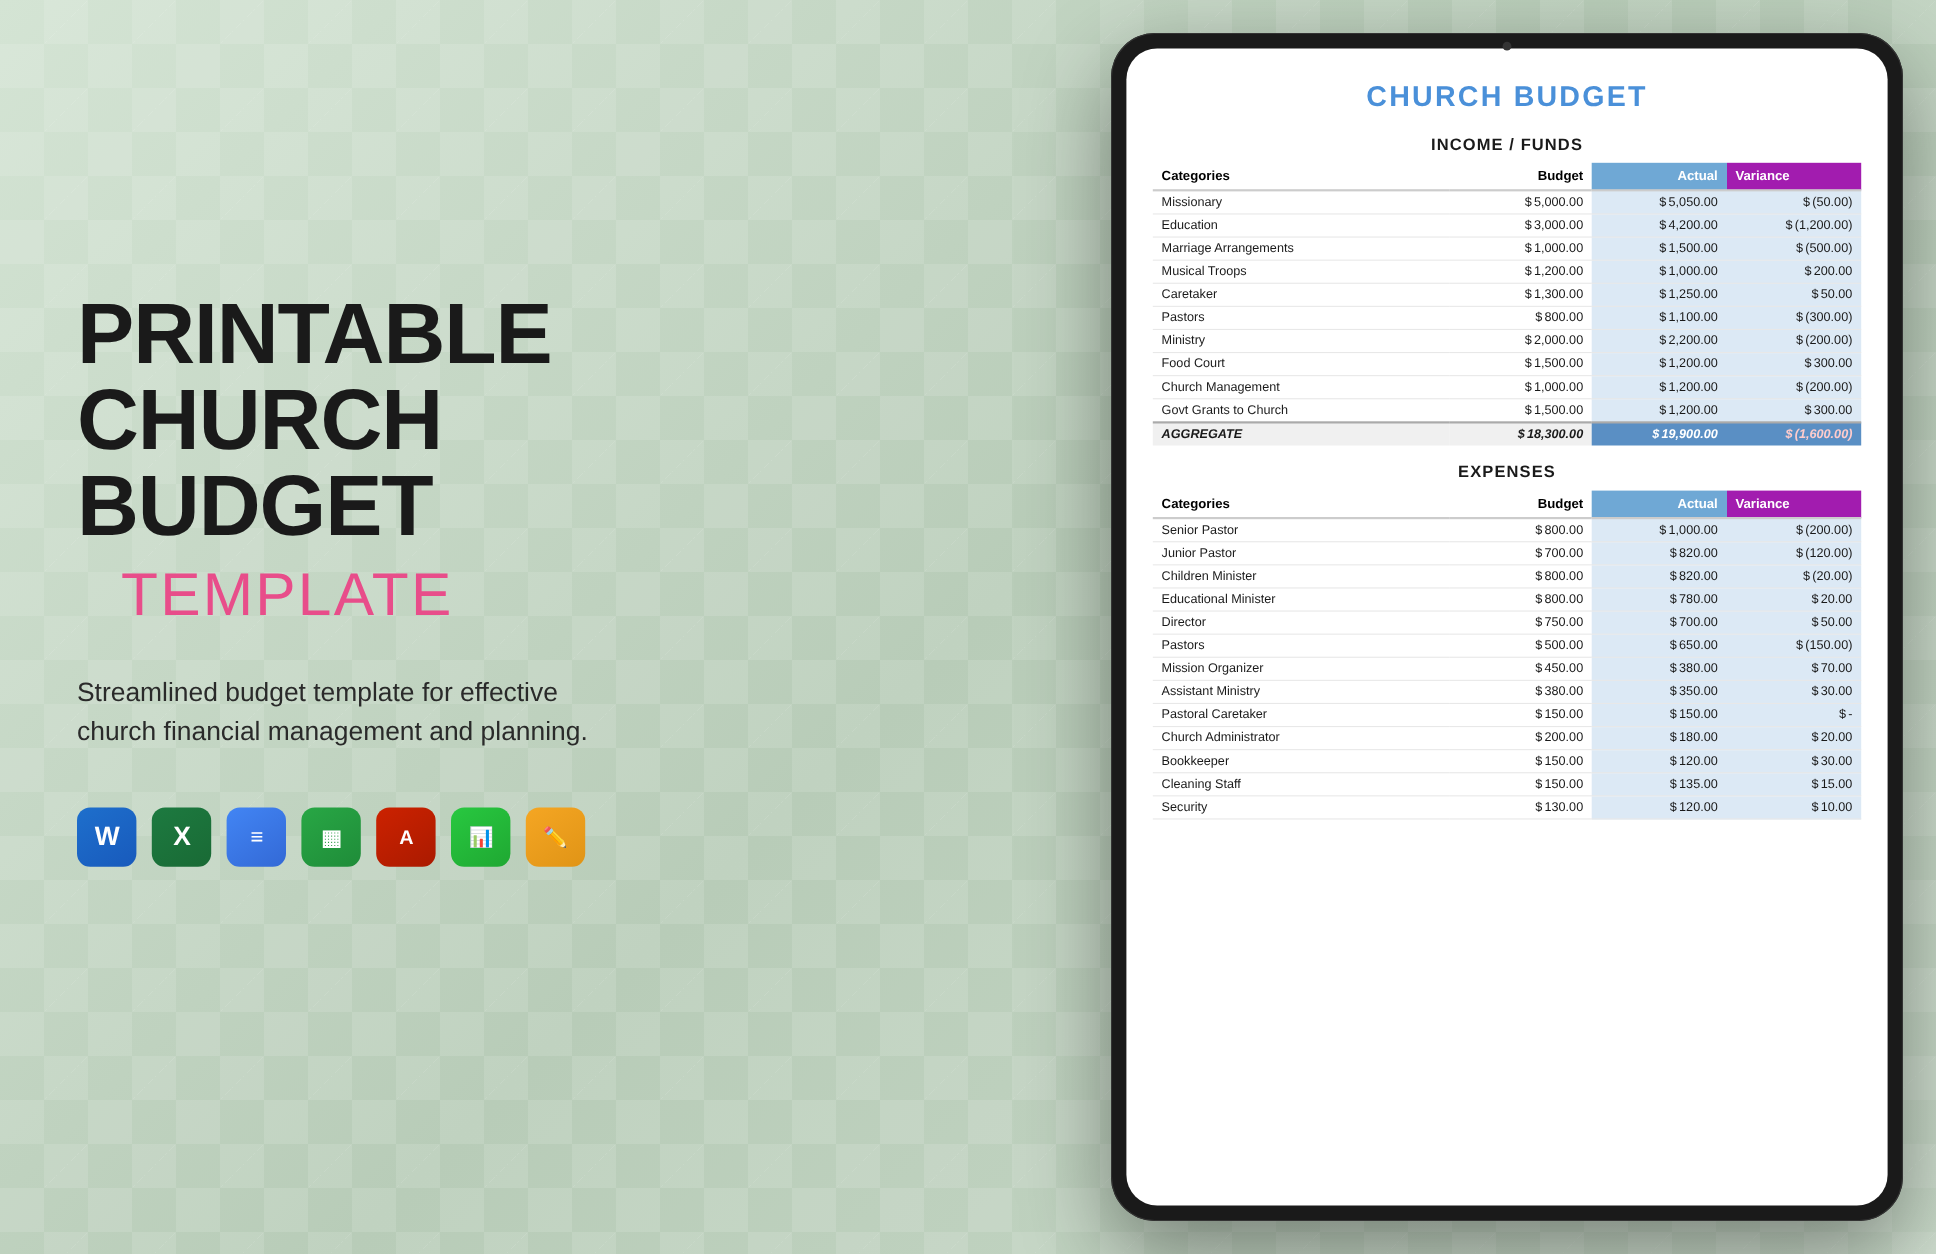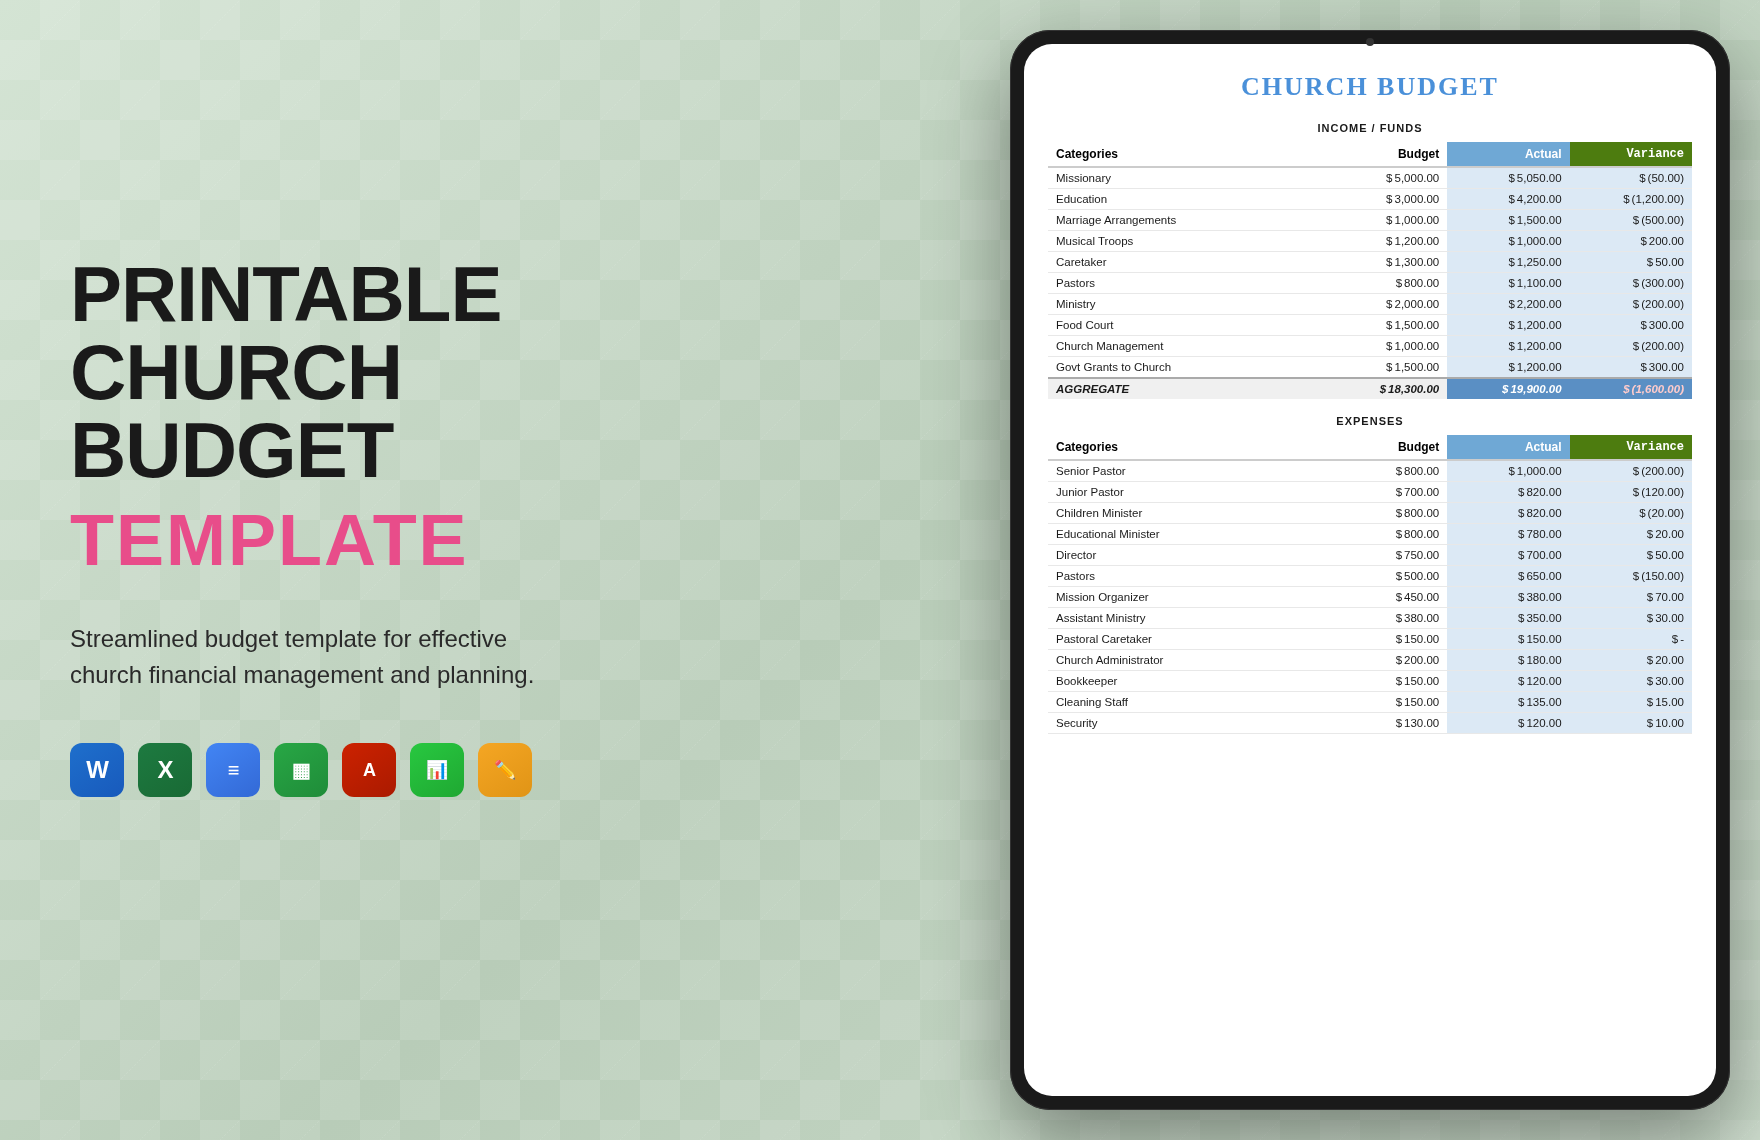--- a/index.html
+++ b/index.html
@@ -49,25 +49,26 @@
     .main-title {
       font-size: 78px;
       font-weight: 900;
       color: #1a1a1a;
       line-height: 1.0;
       letter-spacing: -1px;
       margin-bottom: 10px;
     }
 
     .template-label {
-      font-size: 72px;
-      font-weight: 700;
+      font-size: 55px;
+      font-weight: 400;
       color: #e84d8a;
       letter-spacing: 2px;
       margin-bottom: 40px;
+      margin-left: 40px;
     }
 
     .subtitle {
       font-size: 24px;
       color: #2a2a2a;
       line-height: 1.5;
       font-weight: 400;
       max-width: 480px;
       margin-bottom: 50px;
     }
@@ -149,26 +150,25 @@
     }
 
     .doc-title {
       text-align: center;
       font-size: 26px;
       font-weight: 900;
       color: #4a90d9;
       letter-spacing: 2px;
       margin-bottom: 20px;
       margin-top: 8px;
-      font-family: Liberation Serif, serif;
     }
 
     .section-heading {
       text-align: center;
-      font-size: 11px;
+      font-size: 15px;
       font-weight: 700;
       color: #1a1a1a;
       margin-bottom: 8px;
       letter-spacing: 1px;
     }
 
     .budget-table {
       width: 100%;
       border-collapse: collapse;
       font-size: 11.5px;
@@ -193,25 +193,24 @@
     }
 
     .budget-table .col-header-row th.actual-col {
       background: #6fa8d5;
       color: white;
       text-align: right;
       width: 19%;
     }
 
     .budget-table .col-header-row th.variance-col {
-      background: #4d7c0f;
+      background: #a21caf;
       color: white;
-      text-align: right;
+      text-align: left;
       width: 19%;
-      font-family: Liberation Mono, monospace;
     }
 
     .budget-table tbody tr td {
       padding: 4px 8px;
       border-bottom: 1px solid #e8e8e8;
       color: #1a1a1a;
     }
 
     .budget-table tbody tr td.cat-cell {
       text-align: left;

